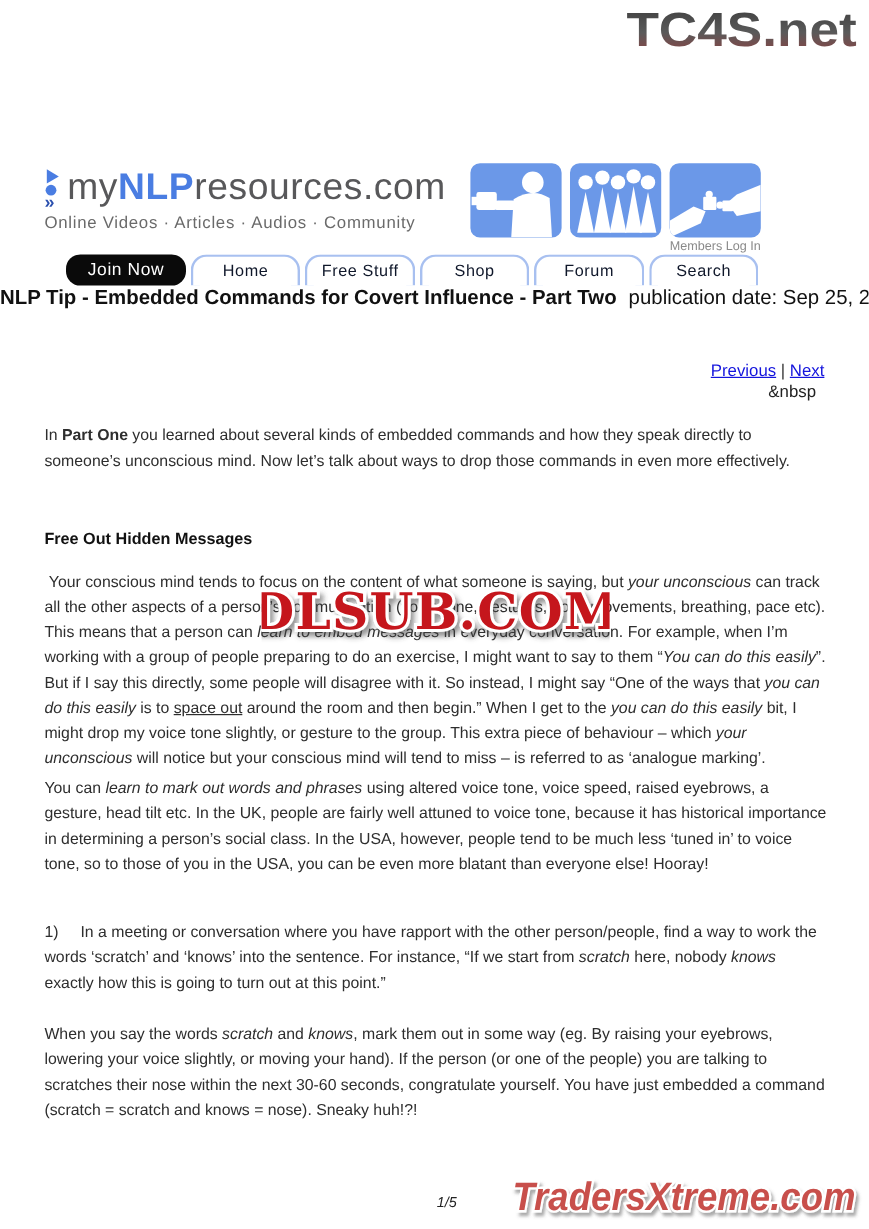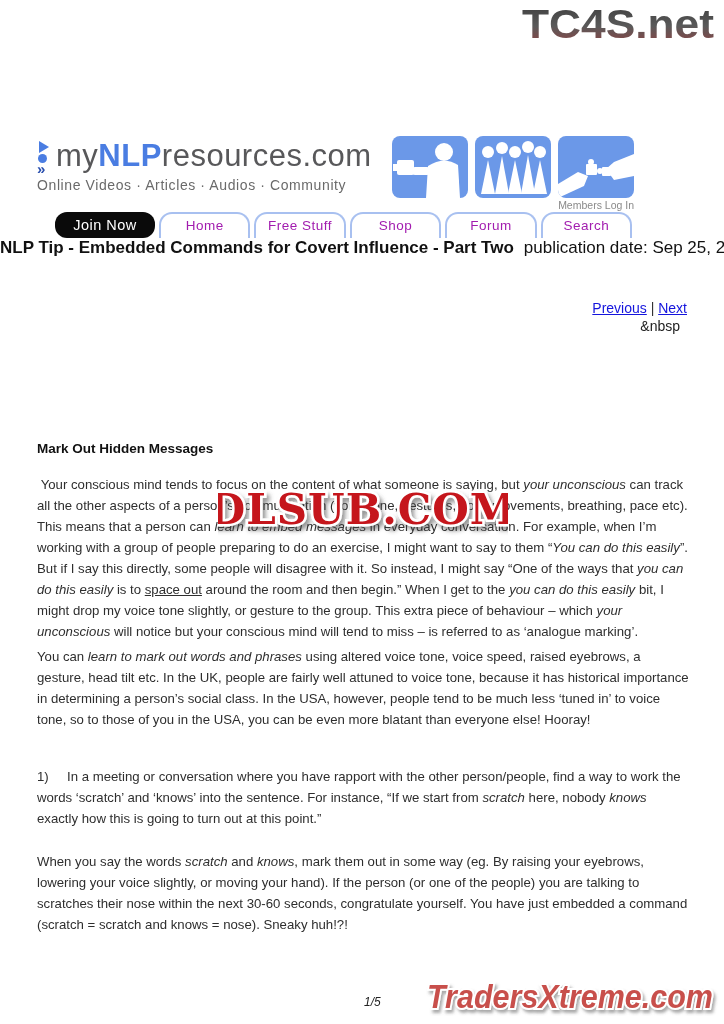--- a/index.html
+++ b/index.html
@@ -19,21 +19,21 @@
   .tagline{position:absolute;left:37px;top:177px;font-size:14px;color:#6a6a6a;letter-spacing:.6px;white-space:nowrap;}
 
   
   .thumbs{position:absolute;left:392px;top:136px;display:flex;gap:7px;}
   .thumb{width:76px;height:62px;background:#6b98e8;border-radius:8px;overflow:hidden;}
   .members{position:absolute;right:90px;top:199px;font-size:10.5px;color:#8a8a8a;}
 
   
   .navrow{position:absolute;left:55px;top:212px;width:577px;height:26px;display:flex;gap:4px;}
   .tab{flex:1;background:#fff;border:2px solid #a8c0f0;border-bottom:none;border-radius:13px 13px 0 0;
-       text-align:center;line-height:23px;font-size:13.5px;color:#a21caf;letter-spacing:.5px;cursor:pointer;}
+       text-align:center;line-height:23px;font-size:13.5px;color:#0f172a;letter-spacing:.5px;cursor:pointer;}
   .tab.join{flex:0 0 100px;background:#0a0a0a;border:none;border-radius:12px;color:#fff;font-weight:normal;
        font-size:14.5px;line-height:26px;letter-spacing:.5px;}
 
   
   .title-line{position:absolute;left:0;top:238px;width:100%;text-align:left;font-size:17px;white-space:nowrap;}
   .title-line .bold{font-weight:bold;color:#111;}
   .title-line .date{margin-left:10px;color:#111;}
 
   
   .pager{position:absolute;right:37px;top:300px;font-size:14px;text-align:right;}
@@ -128,21 +128,22 @@
 
   <div class="title-line">
     <span class="bold">NLP Tip - Embedded Commands for Covert Influence - Part Two</span><span class="date">publication date: Sep 25, 2007</span>
   </div>
 
   <div class="pager">
     <a>Previous</a><span class="sep"> | </span><a>Next</a>
   </div>
   <div class="nbsp-line">&amp;nbsp</div>
 
-  <div class="h-bold" style="top:441px">Mark Out Hidden Messages</div>
+  <div class="para" style="top:352px"><span>In </span><span class="b">Part One</span><span> you learned about several kinds of embedded commands and how they speak directly to someone’s unconscious mind. Now let’s talk about ways to drop those commands in even more effectively.</span></div>
+  <div class="h-bold" style="top:441px">Free Out Hidden Messages</div>
   <div class="para" style="top:474px"><span> Your conscious mind tends to focus on the content of what someone is saying, but </span><span class="i">your unconscious</span><span> can track all the other aspects of a person’s communication (voice tone, gestures, body movements, breathing, pace etc). This means that a person can </span><span class="i">learn to embed messages</span><span> in everyday conversation. For example, when I’m working with a group of people preparing to do an exercise, I might want to say to them “</span><span class="i">You can do this easily</span><span>”. But if I say this directly, some people will disagree with it. So instead, I might say “One of the ways that </span><span class="i">you can do this easily</span><span> is to </span><span class="u">space out</span><span> around the room and then begin.” When I get to the </span><span class="i">you can do this easily</span><span> bit, I might drop my voice tone slightly, or gesture to the group. This extra piece of behaviour – which </span><span class="i">your unconscious</span><span> will notice but your conscious mind will tend to miss – is referred to as ‘analogue marking’.</span></div>
   <div class="para" style="top:646px"><span>You can </span><span class="i">learn to mark out words and phrases</span><span> using altered voice tone, voice speed, raised eyebrows, a gesture, head tilt etc. In the UK, people are fairly well attuned to voice tone, because it has historical importance in determining a person’s social class. In the USA, however, people tend to be much less ‘tuned in’ to voice tone, so to those of you in the USA, you can be even more blatant than everyone else! Hooray!</span></div>
   <div class="para" style="top:766px"><span>1)     In a meeting or conversation where you have rapport with the other person/people, find a way to work the words ‘scratch’ and ‘knows’ into the sentence. For instance, “If we start from </span><span class="i">scratch</span><span> here, nobody </span><span class="i">knows</span><span> exactly how this is going to turn out at this point.”</span></div>
   <div class="para" style="top:851px"><span>When you say the words </span><span class="i">scratch</span><span> and </span><span class="i">knows</span><span>, mark them out in some way (eg. By raising your eyebrows, lowering your voice slightly, or moving your hand). If the person (or one of the people) you are talking to scratches their nose within the next 30-60 seconds, congratulate yourself. You have just embedded a command (scratch = scratch and knows = nose). Sneaky huh!?!</span></div>
 
   <div class="dlsub">
     <svg width="290" height="64">
       <defs>
         <filter id="ds1" x="-20%" y="-20%" width="140%" height="150%">
           <feDropShadow dx="3" dy="4" stdDeviation="2" flood-color="#444" flood-opacity="0.55"></feDropShadow>

